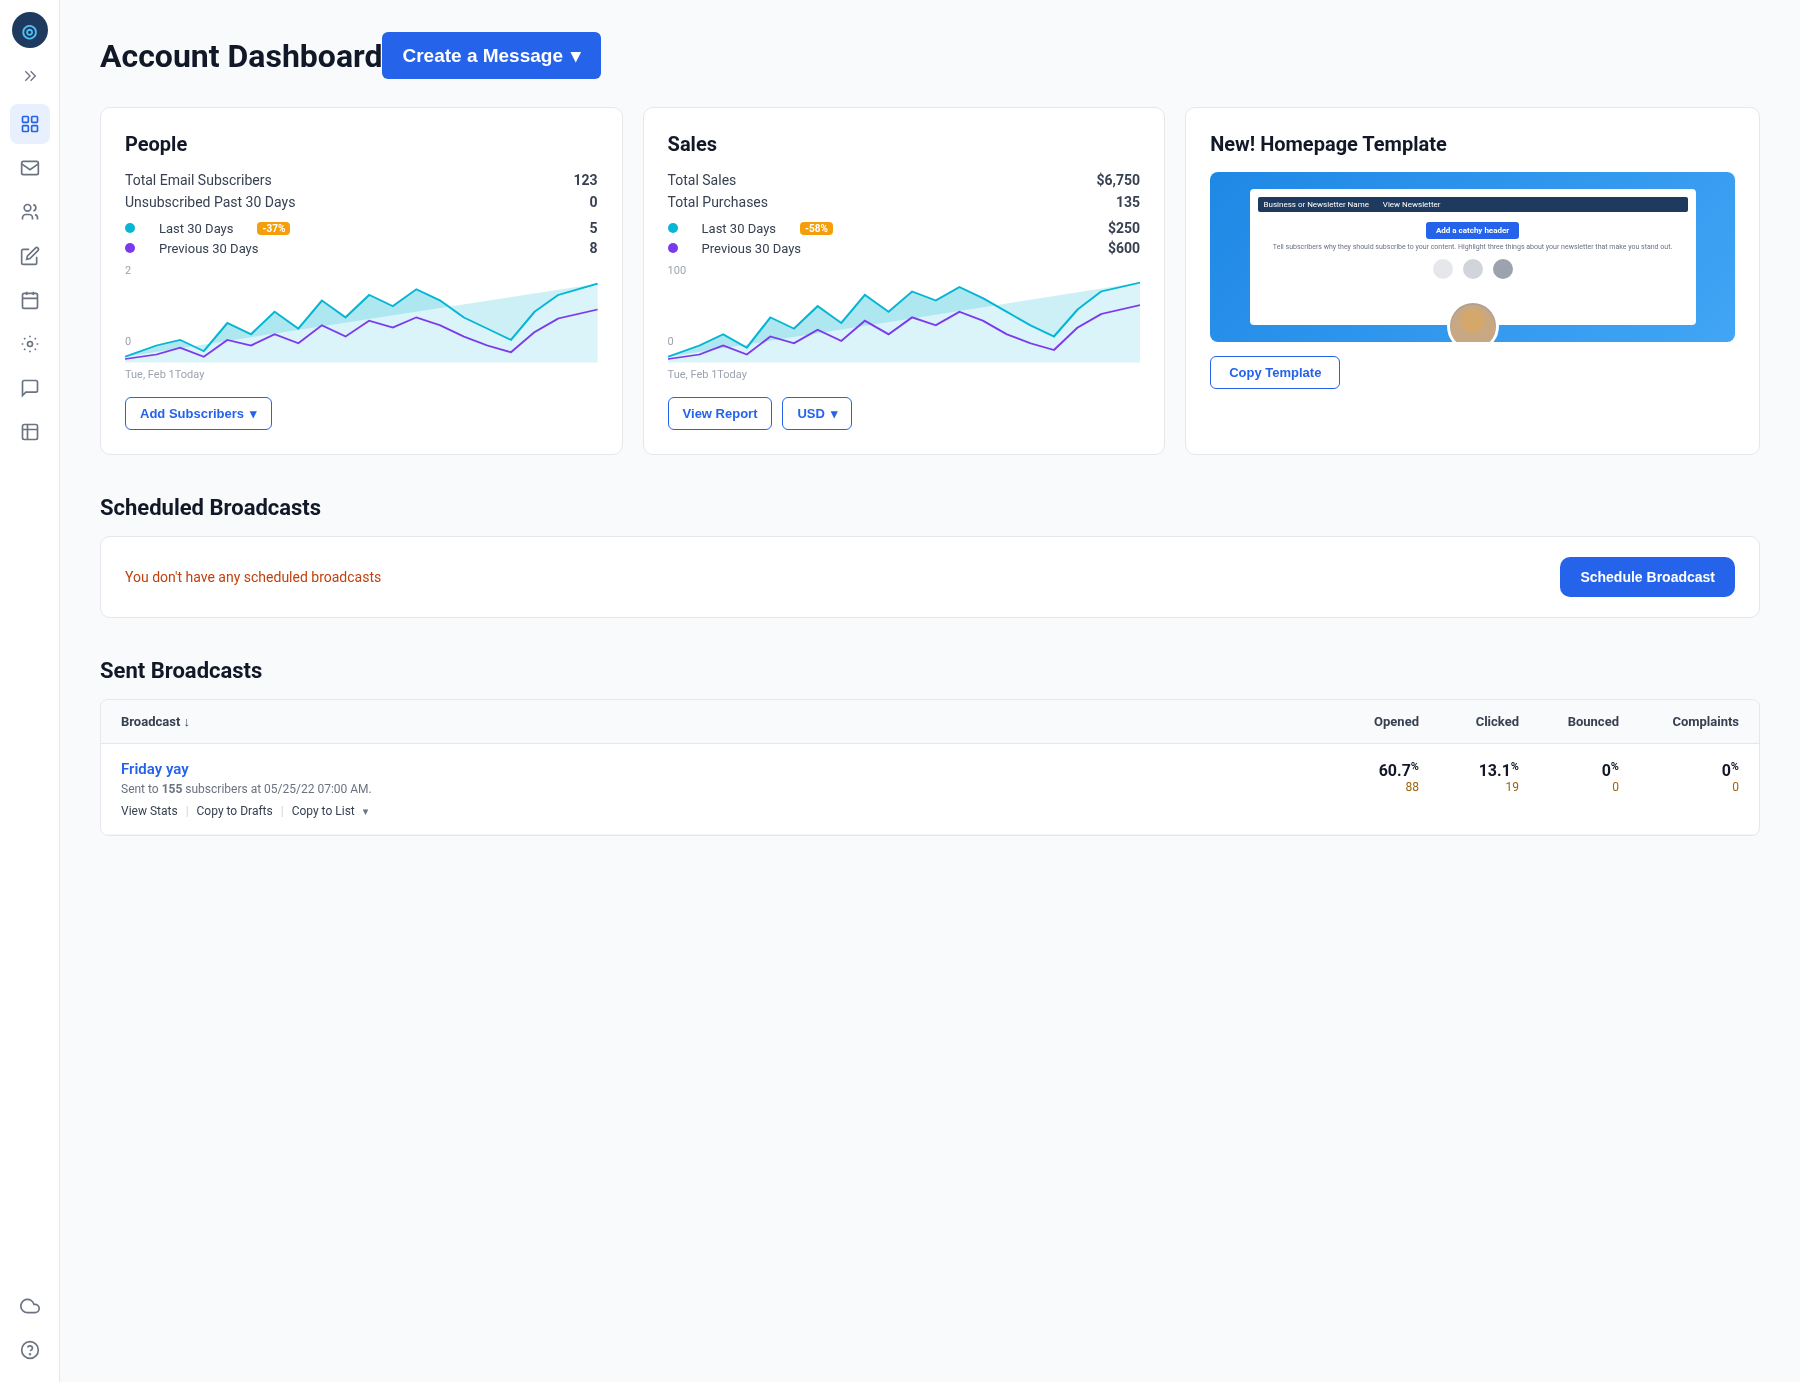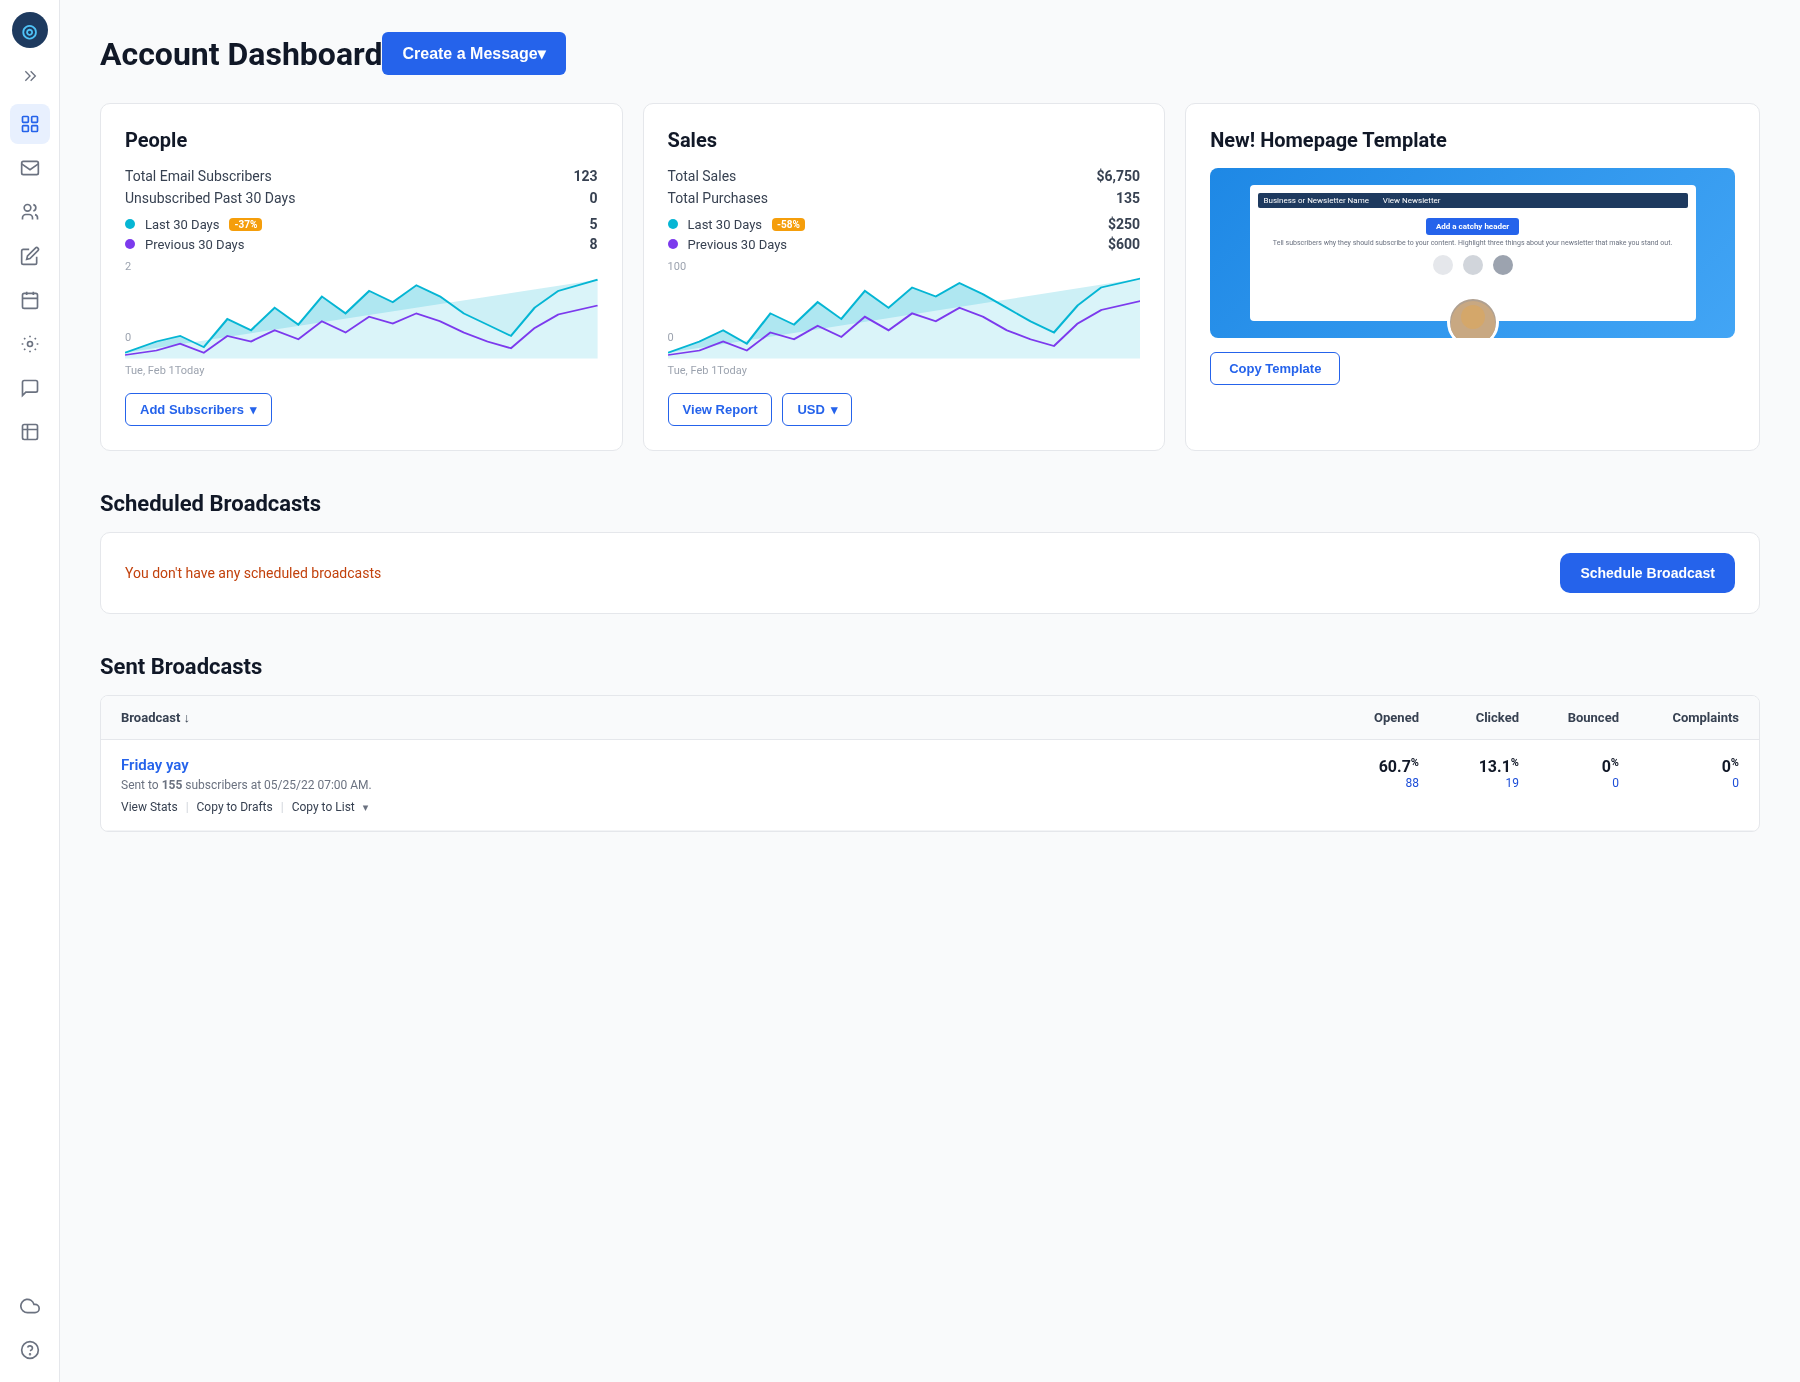--- a/index.html
+++ b/index.html
@@ -62,26 +62,26 @@
       font-size: 32px;
       font-weight: 700;
       color: #111827;
     }
     .create-message-btn {
       background: #2563eb;
       color: #fff;
       border: none;
       border-radius: 6px;
       padding: 12px 20px;
-      font-size: 16px;
+      font-size: 19px;
       font-weight: 600;
       cursor: pointer;
       display: flex;
       align-items: center;
-      gap: 0;
+      gap: 8px;
     }
 
     
     .cards-row {
       display: grid;
       grid-template-columns: 1fr 1fr 1.1fr;
       gap: 20px;
       margin-bottom: 40px;
     }
     .card {
@@ -110,21 +110,21 @@
 
     
     .legend-row {
       display: flex;
       justify-content: space-between;
       align-items: center;
       margin-bottom: 4px;
       font-size: 13px;
       color: #374151;
     }
-    .legend-left { display: flex; align-items: center; gap: 10px; }
+    .legend-left { display: flex; align-items: center; gap: 24px; }
     .dot { width: 10px; height: 10px; border-radius: 50%; display: inline-block; }
     .dot-teal { background: #06b6d4; }
     .dot-purple { background: #7c3aed; }
     .badge-red {
       background: #f59e0b;
       color: #fff;
       font-size: 10px;
       font-weight: 700;
       border-radius: 4px;
       padding: 1px 5px;
@@ -337,21 +337,21 @@
       font-size: 16px;
       font-weight: 700;
       color: #111827;
     }
     .stat-sup {
       font-size: 11px;
       vertical-align: super;
     }
     .stat-sub {
       font-size: 12px;
-      color: #1d4ed8;
+      color: #a16207;
       display: block;
     }
   </style>
 </head>
 <body>
 
 <nav class="sidebar">
   <div class="sidebar-logo">◎</div>
   <div class="sidebar-toggle">
     <svg viewBox="0 0 24 24" fill="none" stroke="currentColor" stroke-width="2" width="16" height="16">

